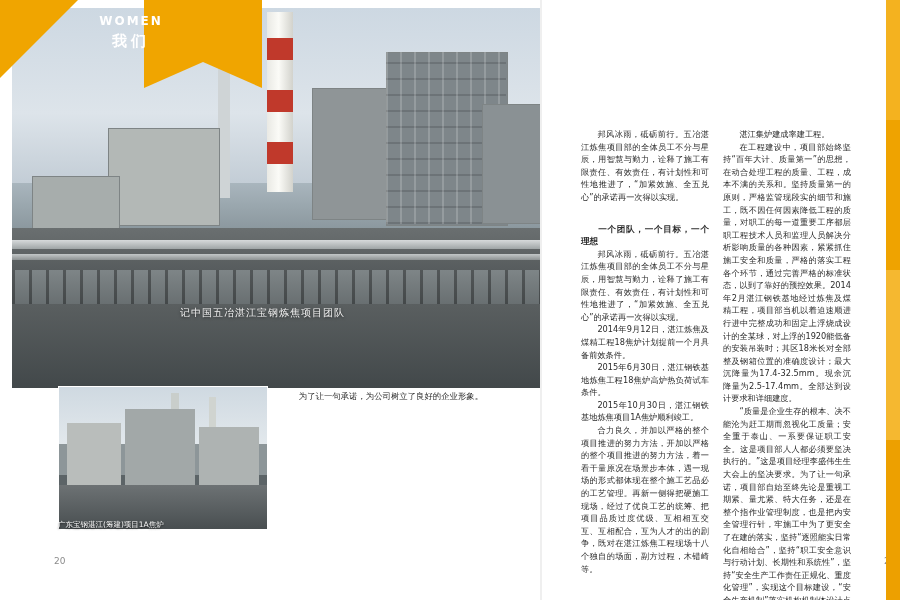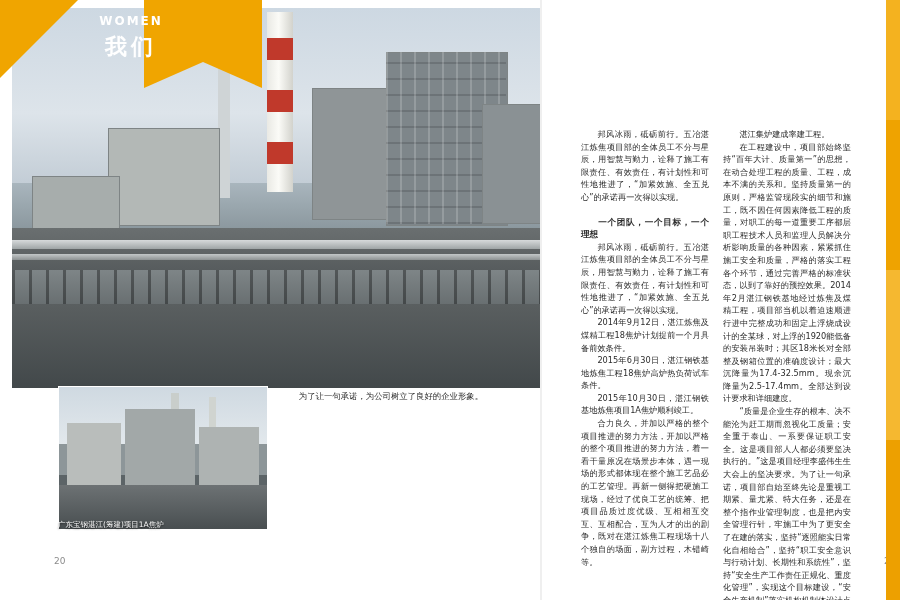--- a/index.html
+++ b/index.html
@@ -60,21 +60,21 @@
     background:repeating-linear-gradient(90deg,#3c4143 0 8px,transparent 8px 34px);}
 
   
   .banner{position:absolute;left:72px;top:0;width:118px;height:62px;background:#f0a500;}
   .banner:after{content:"";position:absolute;left:0;bottom:-26px;border-left:59px solid #f0a500;
     border-right:59px solid #f0a500;border-bottom:26px solid transparent;}
   .banner-wrap{position:absolute;left:72px;top:0;width:118px;height:90px;}
   .banner-en{position:absolute;left:0;top:14px;width:118px;text-align:center;
     color:#fff;font-size:12px;letter-spacing:2px;font-weight:bold;}
   .banner-cn{position:absolute;left:0;top:32px;width:118px;text-align:center;
-    color:#fff;font-size:22px;font-weight:bold;letter-spacing:4px;}
+    color:#fff;font-size:15px;font-weight:bold;letter-spacing:4px;}
   
   .corner-tri{position:absolute;left:0;top:0;width:0;height:0;
     border-top:78px solid #f0a500;border-right:78px solid transparent;}
 
   
   .headline{
     position:absolute;left:48px;top:258px;
     font-size:35px;font-weight:bold;color:#fff;letter-spacing:3px;
     text-shadow:0 2px 6px rgba(0,0,0,.55);
     font-family:"DejaVu Sans","Liberation Sans",sans-serif;
@@ -108,21 +108,21 @@
   .pgnum-l{position:absolute;left:54px;top:556px;font-size:9px;color:#8b8b8b;}
   .pgnum-r{position:absolute;left:856px;top:556px;font-size:9px;color:#8b8b8b;}
 
   
   .right-page{position:absolute;left:568px;top:0;width:346px;height:462px;background:#fff;}
   .rcol{position:absolute;top:128px;width:128px;}
   .rcol.c1{left:13px;}
   .rcol.c2{left:155px;}
   .rcol p{margin:0 0 0 0;font-size:8.2px;line-height:12.6px;color:#2b2b2b;
     text-align:justify;text-justify:inter-ideograph;text-indent:2em;}
-  .rcol .sub{font-weight:bold;font-size:8.6px;margin-top:12px;}
+  .rcol .sub{font-weight:bold;font-size:8.6px;margin-top:19px;}
 
   .gutter{position:absolute;left:540px;top:0;width:2px;height:600px;background:#efefef;}
 </style>
 </head>
 <body>
 
 <div class="page">
 
   <div class="left-page">
 
@@ -151,20 +151,21 @@
       <div class="waterline"></div>
     </div>
 
     <div class="corner-tri"></div>
     <div class="banner-wrap">
       <div class="banner"></div>
       <div class="banner-en">WOMEN</div>
       <div class="banner-cn">我们</div>
     </div>
 
+    <div class="subline">记中国五冶湛江宝钢炼焦项目团队</div>
 
     <div class="photo-small">
       <div class="ps-sky"></div>
       <div class="ps-stack"></div>
       <div class="ps-stack2"></div>
       <div class="ps-b1"></div>
       <div class="ps-b2"></div>
       <div class="ps-b3"></div>
       <div class="ps-ground"></div>
     </div>

